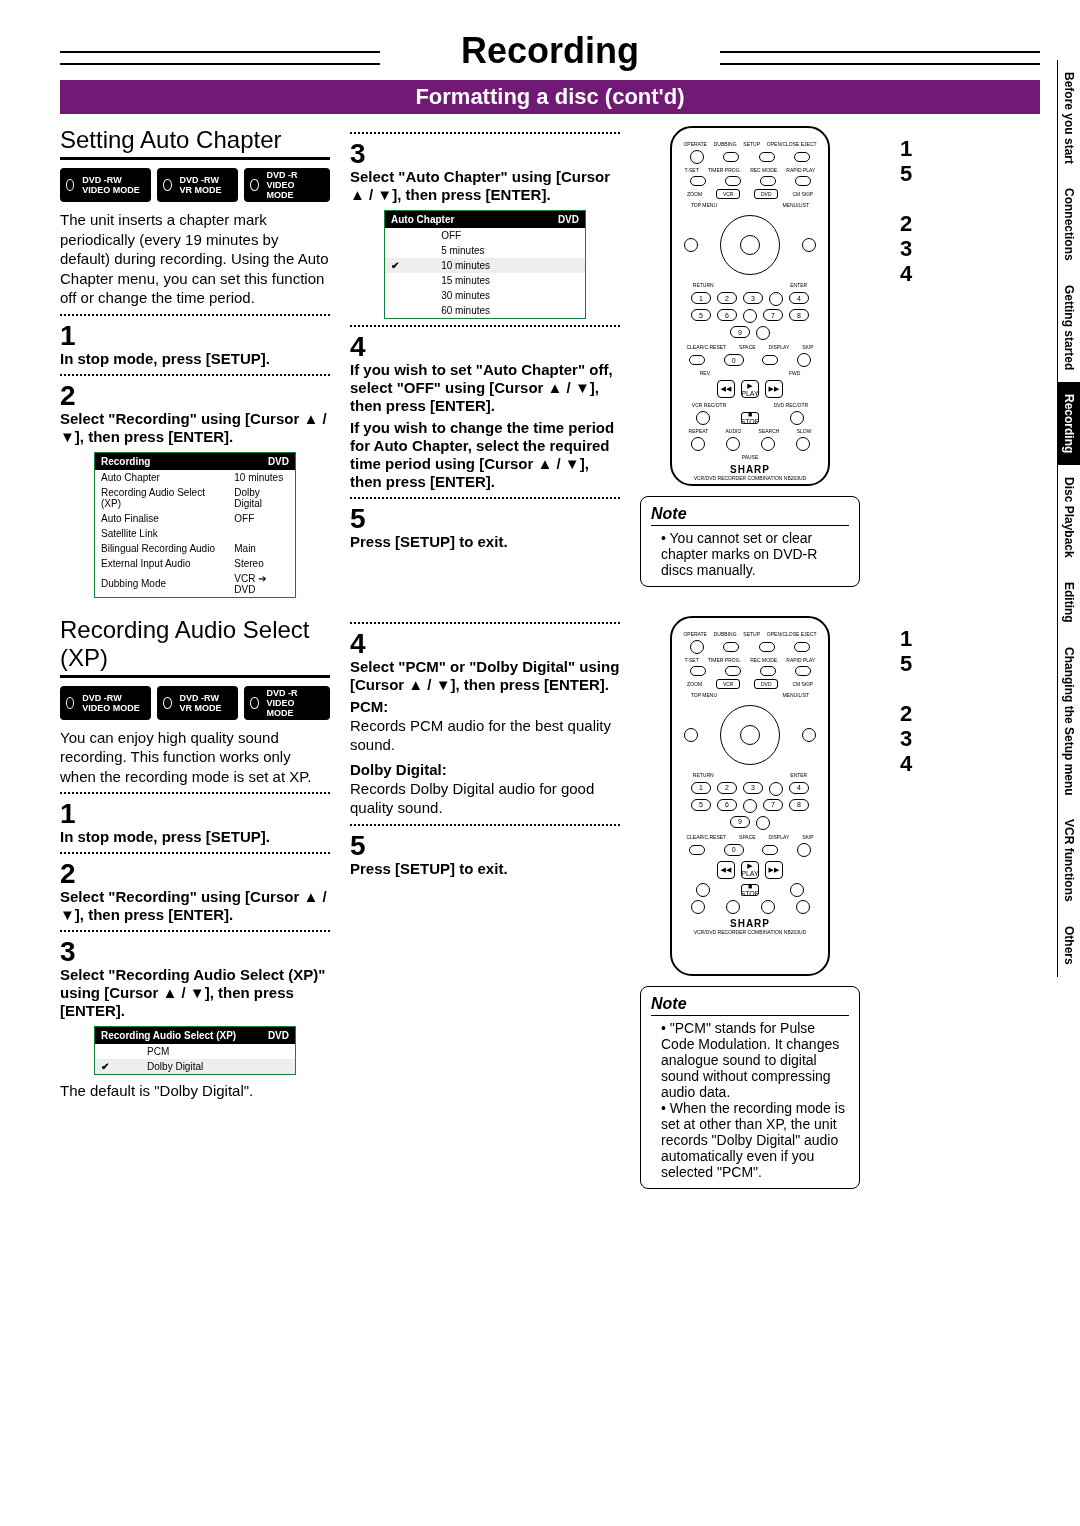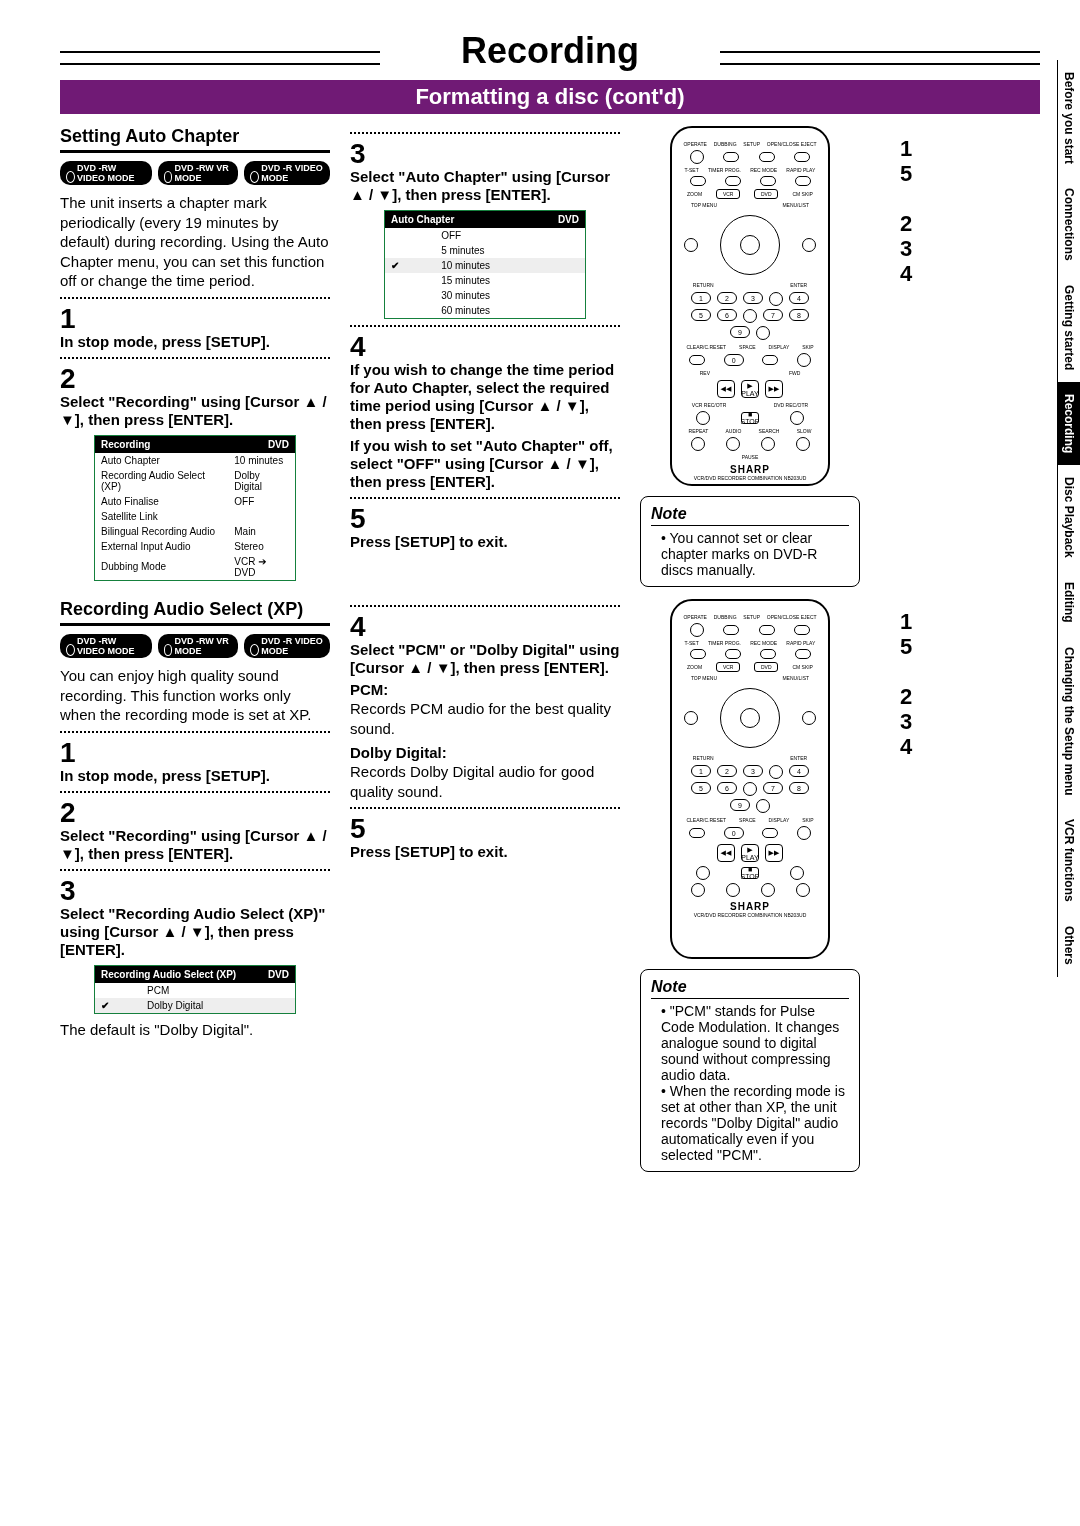--- a/index.html
+++ b/index.html
@@ -9,23 +9,23 @@
 .top-banner .lines-left, .top-banner .lines-right { position: absolute; top: 50%; height: 14px; width: 320px; border-top: 2px solid #000; border-bottom: 2px solid #000; }
 .top-banner .lines-left { left: 0; }
 .top-banner .lines-right { right: 0; }
 .top-banner .lines-left::after, .top-banner .lines-right::after { content: ''; position: absolute; width: 0; height: 0; }
 .top-banner h1 { font-size: 36px; font-weight: bold; display: inline-block; background: #fff; padding: 0 20px; }
 .subhead { background: #701a75; color: #fff; text-align: center; font-size: 22px; font-weight: bold; padding: 4px 0; margin-bottom: 12px; }
 .columns { display: flex; gap: 20px; }
 .col-left { width: 270px; }
 .col-mid { width: 270px; }
 .col-right { width: 220px; }
-.section-title { font-size: 18px; font-weight: bold; border-bottom: 3px solid #000; padding-bottom: 3px; margin-bottom: 8px; }
+.section-title { font-size: 24px; font-weight: normal; border-bottom: 3px solid #000; padding-bottom: 3px; margin-bottom: 8px; }
 .disc-badges { display: flex; gap: 6px; margin-bottom: 8px; }
-.disc-badge { background: #000; color: #fff; border-radius: 10px; padding: 2px 6px; font-size: 9px; font-weight: bold; display: inline-flex; align-items: flex-end; gap: 2px; }
+.disc-badge { background: #000; color: #fff; border-radius: 4px; padding: 2px 6px; font-size: 9px; font-weight: bold; display: inline-flex; align-items: center; gap: 8px; }
 .disc-badge .disc-circle { width: 12px; height: 12px; border: 1px solid #fff; border-radius: 50%; display: inline-block; }
 .body-text { font-size: 15px; line-height: 1.3; margin-bottom: 6px; }
 .dot-rule { border: none; border-top: 2px dotted #000; margin: 6px 0; }
 .step-num { font-size: 28px; font-weight: bold; line-height: 1; }
 .step-instr { font-size: 15px; font-weight: bold; margin-bottom: 4px; line-height: 1.2; }
 .menu-box { border: 1px solid #15803d; width: 202px; margin: 6px auto; font-size: 10px; }
 .menu-box .menu-header { background: #000; color: #fff; padding: 3px 6px; display: flex; justify-content: space-between; font-weight: bold; }
 .menu-box table { width: 100%; border-collapse: collapse; }
 .menu-box td { padding: 2px 6px; border-bottom: 0px solid #999; }
 .menu-box .menu-row td { background: #eee; }
@@ -173,22 +173,22 @@
               </tr>
           <tr>
                 <td></td>
                 <td>60 minutes</td>
               </tr>
         </tbody>
           </table>
       </div>
       <hr class="dot-rule">
       <div class="step-num">4</div>
+      <p class="step-instr">If you wish to set "Auto Chapter" off, select "OFF" using [Cursor ▲ / ▼], then press [ENTER].</p>
       <p class="step-instr">If you wish to change the time period for Auto Chapter, select the required time period using [Cursor ▲ / ▼], then press [ENTER].</p>
-      <p class="step-instr">If you wish to set "Auto Chapter" off, select "OFF" using [Cursor ▲ / ▼], then press [ENTER].</p>
       <hr class="dot-rule">
       <div class="step-num">5</div>
       <p class="step-instr">Press [SETUP] to exit.</p>
     </div>
 
     <div class="col-right">
       <div class="remote-wrap">
         <div class="remote">
           <div class="remote-row smalltxt">
             <span>OPERATE</span>

